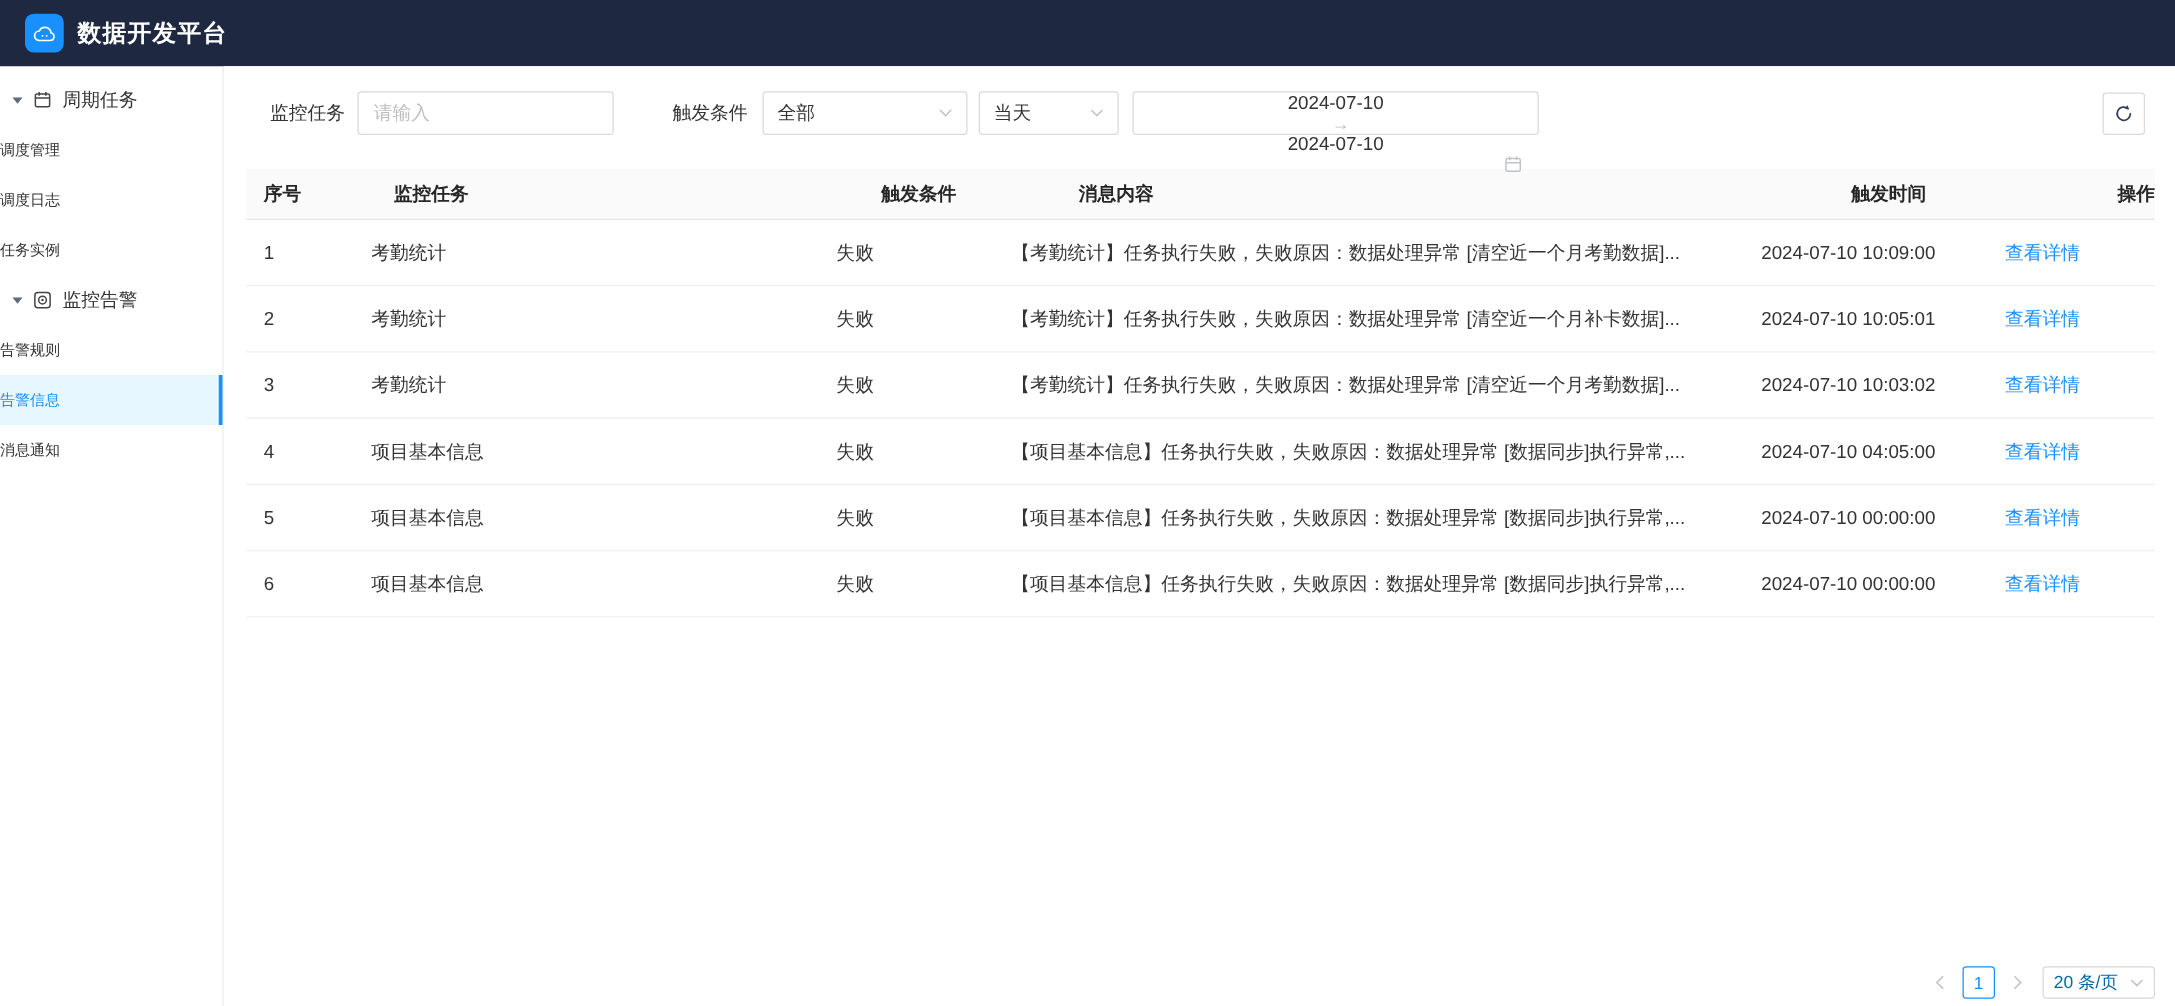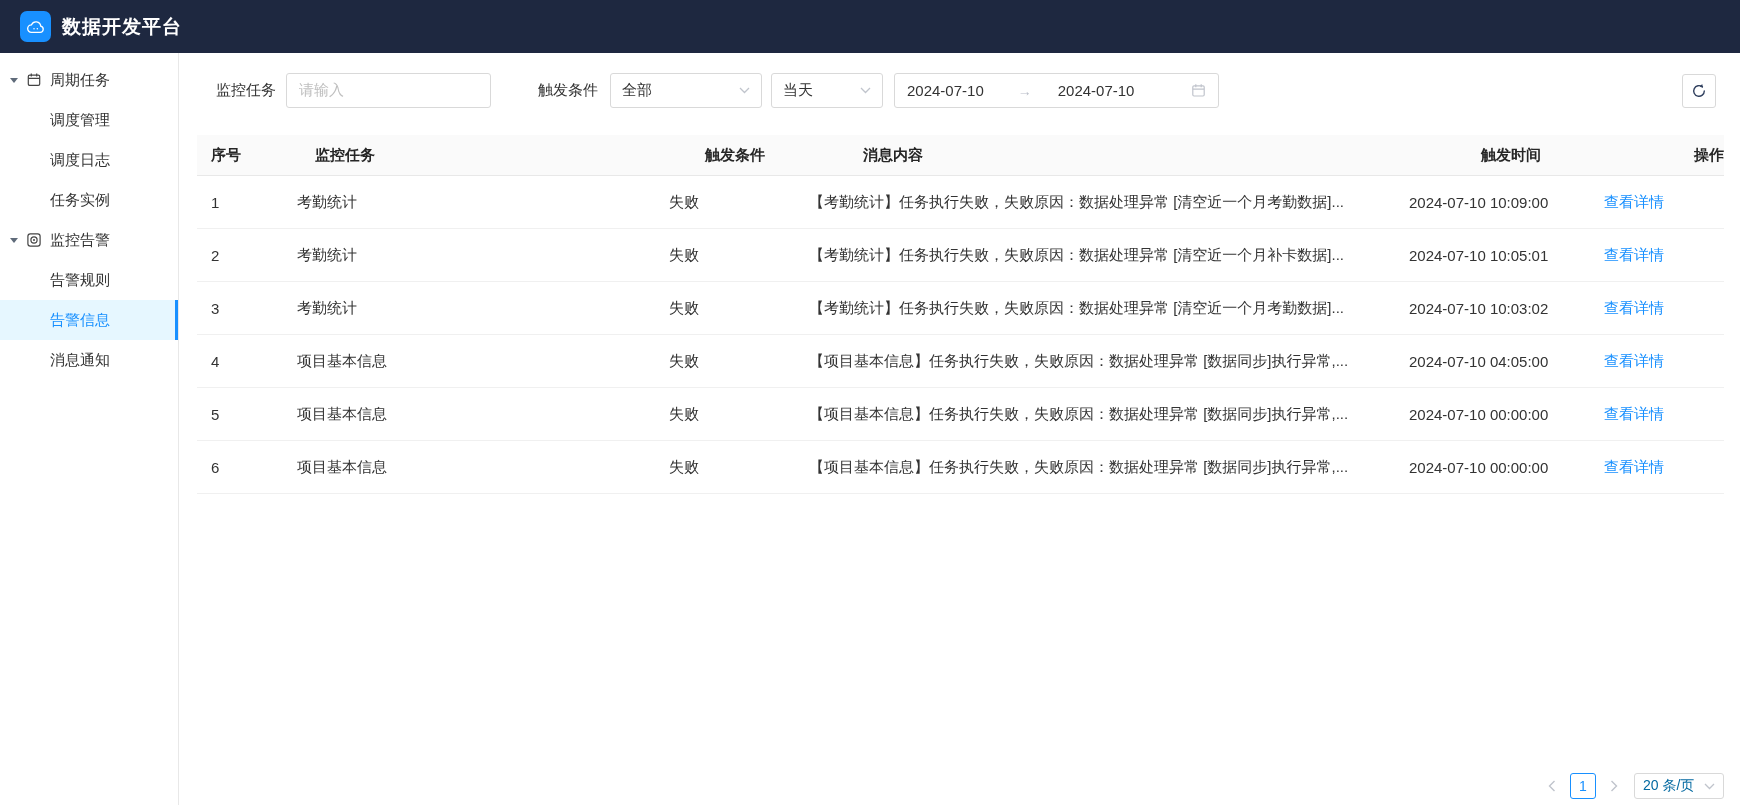--- a/index.html
+++ b/index.html
@@ -19,35 +19,35 @@
   
   .layout { display:flex; height:752px; }
   .sidebar { width:179px; border-right:1px solid #e8e8e8; padding-top:7px; background:#fff; flex:0 0 auto; }
   .main { flex:1; position:relative; background:#fff; }
 
   
   .tree-group { height:40px; display:flex; align-items:center; padding-left:10px; font-size:15px; cursor:pointer; }
   .caret { width:0; height:0; border-left:4.5px solid transparent; border-right:4.5px solid transparent;
            border-top:5.5px solid #5f6b7a; margin-right:8px; flex:0 0 auto; }
   .tree-ico { margin-right:8px; display:flex; align-items:center; }
-  .tree-child { height:40px; display:flex; align-items:center; padding-left:50px; font-size:15px; cursor:pointer; }
+  .tree-child { height:40px; display:flex; align-items:center; font-size:12px; cursor:pointer; }
   .tree-child.selected { background:#e6f7ff; color:#1890ff; box-shadow:inset -3px 0 0 #1890ff; }
 
   
   .filter-bar { display:flex; align-items:center; height:35px; margin:20px 26px 0 37px; }
   .f-label { font-size:15px; color:#333; flex:0 0 auto; }
   .ctrl { height:35px; border:1px solid #d9d9d9; border-radius:3px; background:#fff;
           display:flex; align-items:center; font-size:15px; color:#333;text-align:center; }
   .input { width:205px; margin-left:10px; padding:0 12px; }
   .input .ph { color:#bfbfbf; }
   .select { justify-content:space-between; padding:0 11px; cursor:pointer; }
-  .sel-cond { width:152px; margin-left:12px; }
+  .sel-cond { width:164px; margin-left:12px; }
   .sel-range { width:112px; margin-left:9px; }
   .gap-cond { margin-left:47px; }
-  .datepicker { width:325px; margin-left:11px; padding:0 12px; cursor:pointer; }
+  .datepicker { width:325px; margin-left:11px; padding:0 12px; cursor:pointer;flex-direction:column; }
   .dp-arrow { color:#b9bec8; font-size:14px; margin:0 26px 0 34px; }
   .dp-cal { margin-left:auto; display:flex; align-items:center; }
   .refresh-btn { margin-left:auto; width:34px; height:34px; border:1px solid #d9d9d9; border-radius:3px;
                  background:#fff; display:flex; align-items:center; justify-content:center; cursor:pointer; }
 
   
   .table { margin:27px 18px 0 18px; }
   .thead { display:flex; align-items:center; height:41px; background:#fafafa; border-bottom:1px solid #e8e8e8;gap:18px; }
   .thead .c { font-weight:bold; color:#262626; font-size:15px; }
   .trow { display:flex; align-items:center; height:53px; border-bottom:1px solid #f0f0f0; font-size:15px; }

